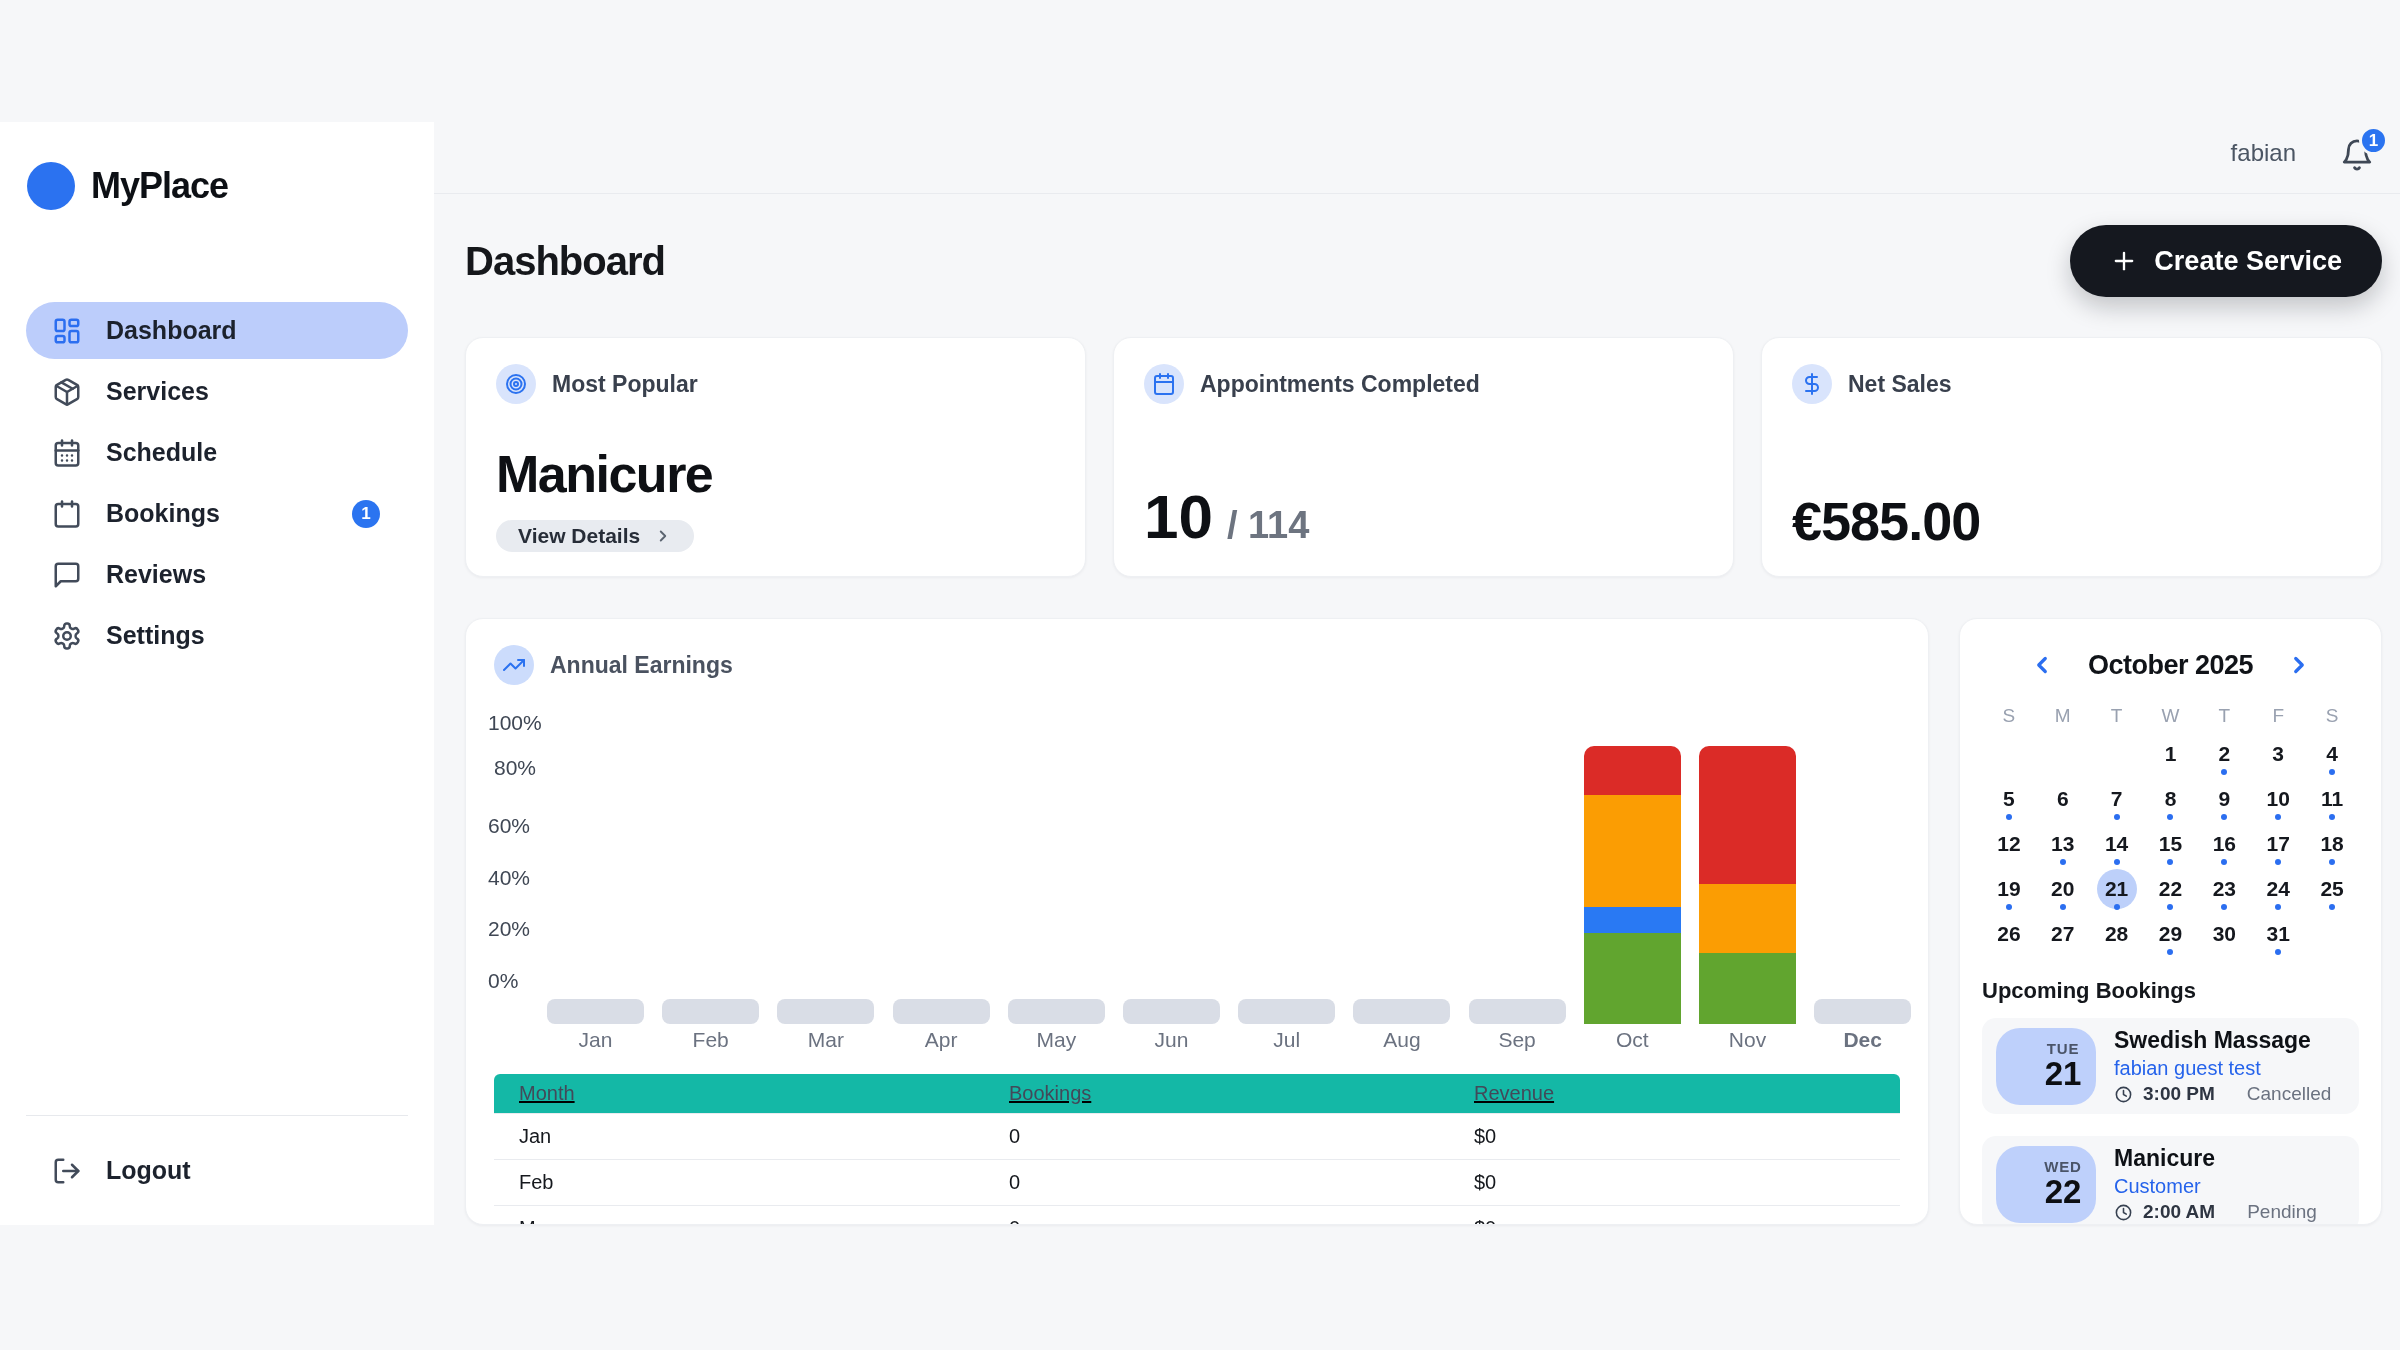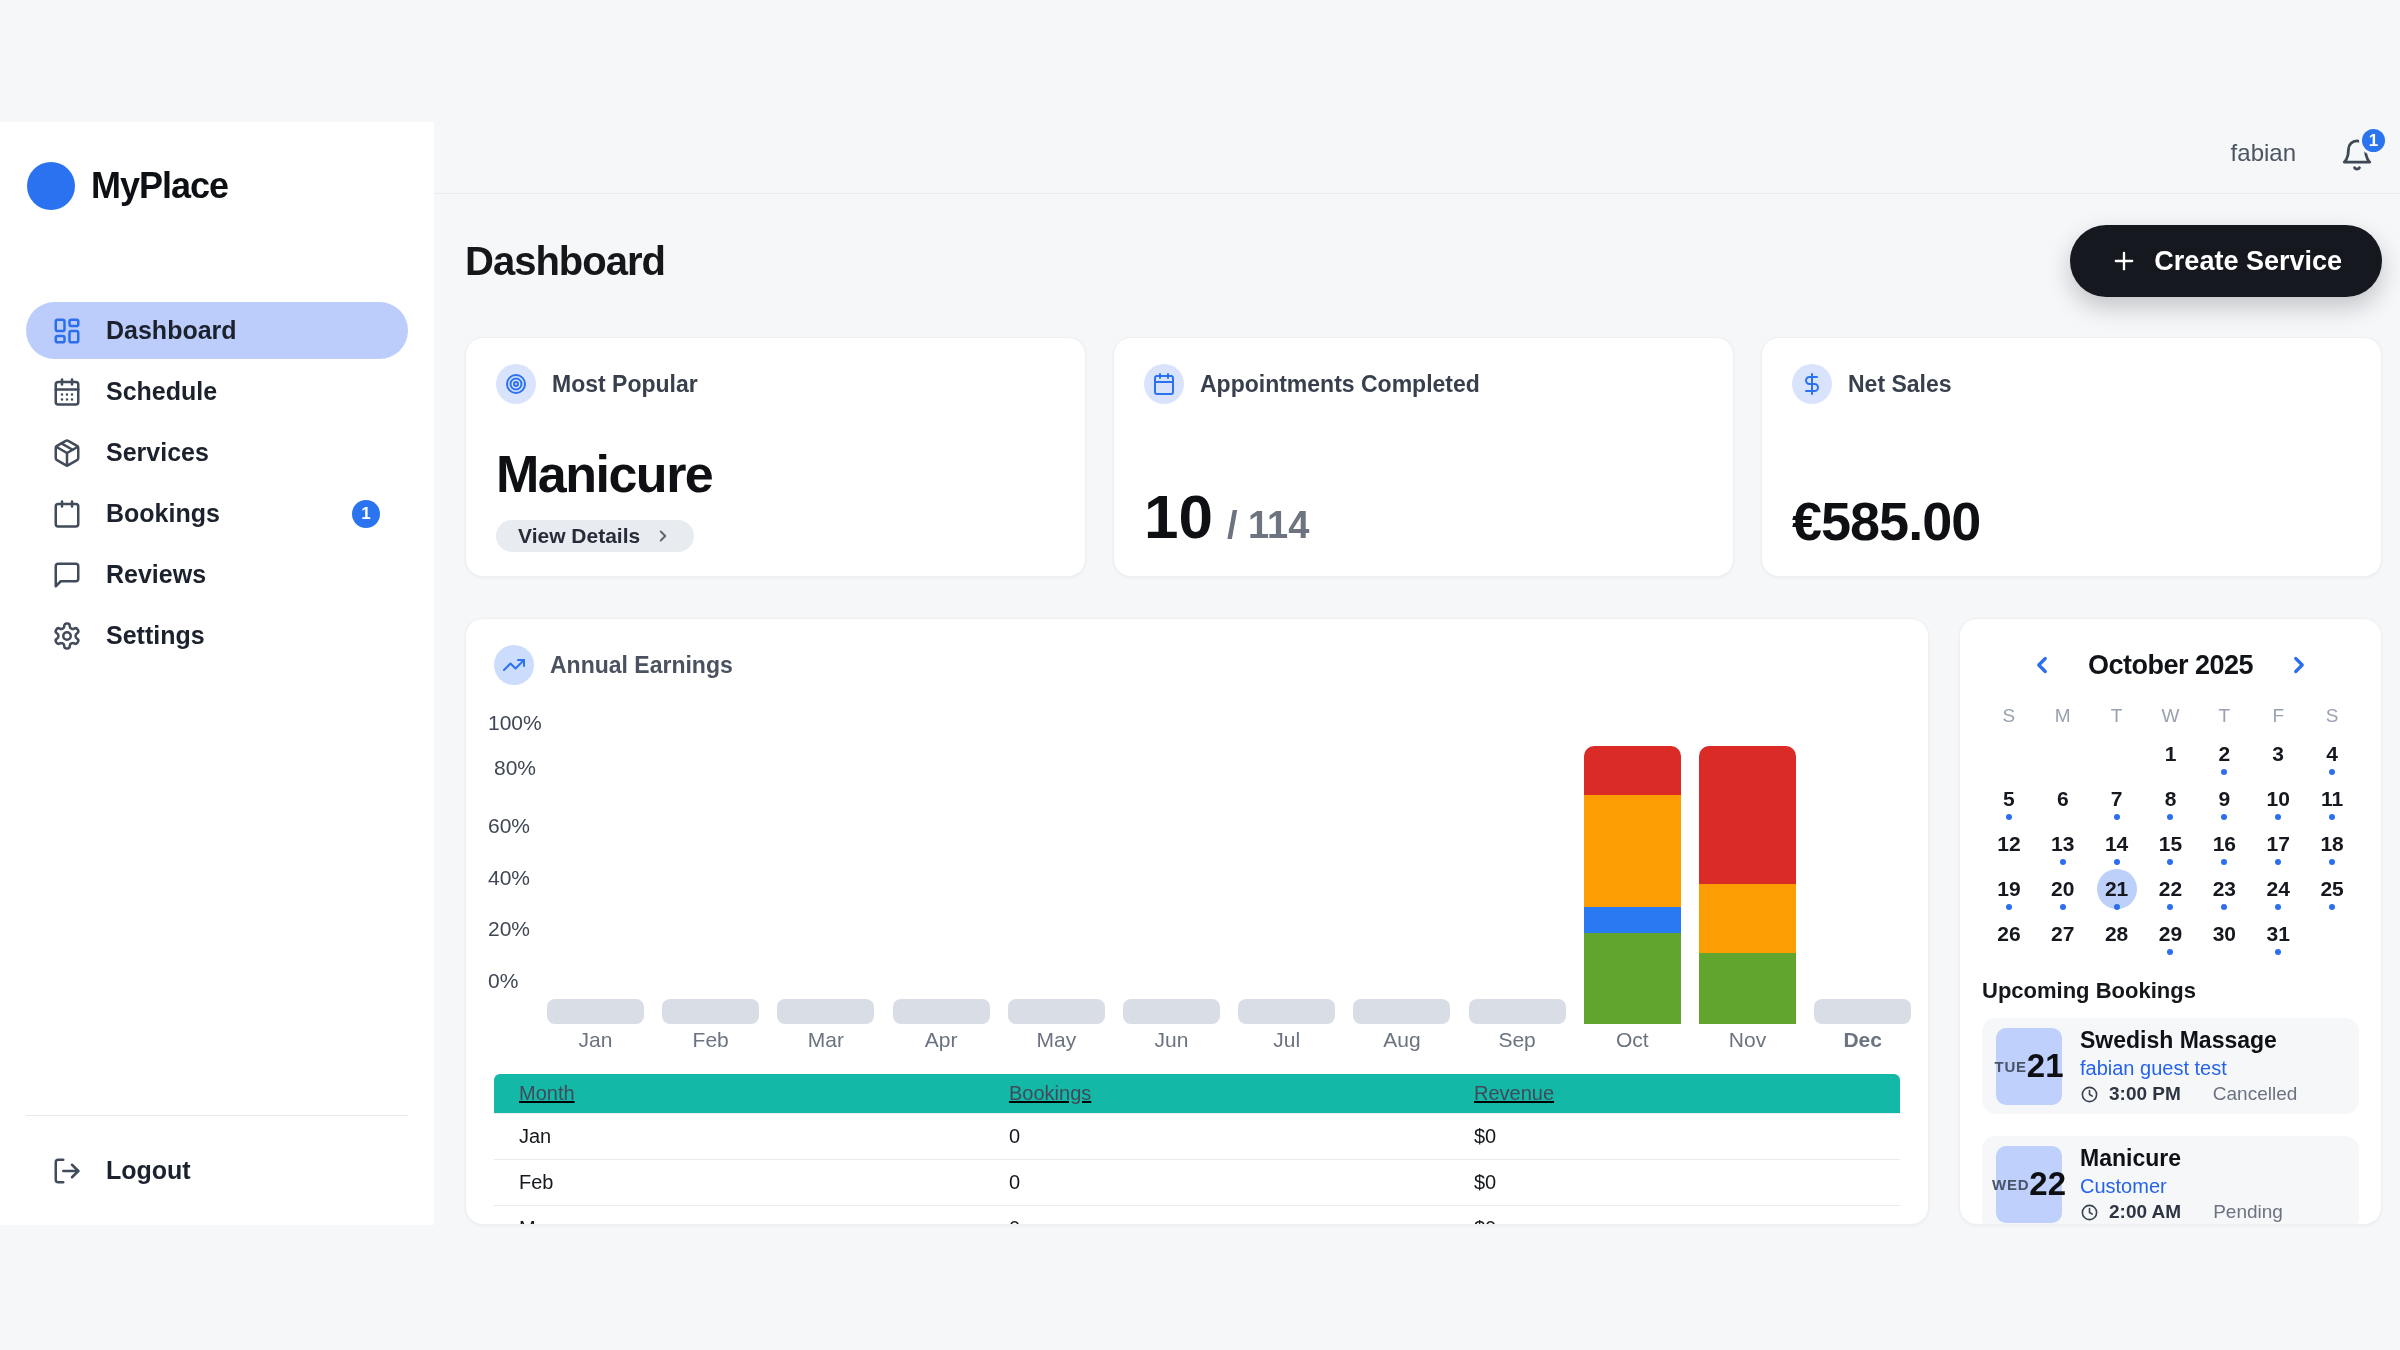--- a/index.html
+++ b/index.html
@@ -84,21 +84,21 @@
   .dow{font-size:19px;color:#99a1b0;text-align:center;height:30px;line-height:30px;}
   .cell{position:relative;height:45px;display:flex;align-items:center;justify-content:center;}
   .cellwrap{width:40px;height:40px;border-radius:50%;display:flex;align-items:center;justify-content:center;}
   .cell.sel .cellwrap{background:#bdd0fa;}
   .dnum{font-size:21px;font-weight:700;color:#15181e;}
   .dot{position:absolute;bottom:1px;left:50%;transform:translateX(-50%);width:6px;height:6px;border-radius:50%;background:#2b6ef0;}
 
   .up-title{margin-top:22px;font-size:22px;font-weight:700;color:#14171c;}
   .bookings{margin-top:14px;display:flex;flex-direction:column;gap:22px;}
   .bk-card{display:flex;align-items:center;gap:18px;height:96px;background:#f6f7f9;border-radius:14px;padding:0 14px;box-sizing:border-box;cursor:pointer;}
-  .bk-tile{width:66px;height:77px;border-radius:10px;background:#bed0fb;display:flex;flex-direction:row;align-items:center;justify-content:center;flex:0 0 auto;}
+  .bk-tile{width:66px;height:77px;border-radius:24px;background:#bed0fb;display:flex;flex-direction:column;align-items:center;justify-content:center;flex:0 0 auto;padding-left:34px;}
   .bk-day{font-size:15px;font-weight:700;color:#4a5468;letter-spacing:0.8px;}
   .bk-date{font-size:33px;font-weight:700;color:#0d0f13;line-height:1.05;}
   .bk-info{display:flex;flex-direction:column;gap:3px;min-width:0;}
   .bk-service{font-size:23px;font-weight:700;color:#0e1116;white-space:nowrap;}
   .bk-cust{font-size:20px;color:#2563eb;cursor:pointer;}
   .bk-meta{display:flex;align-items:center;gap:10px;}
   .bk-meta svg{width:19px;height:19px;color:#374151;}
   .bk-time{font-size:19px;font-weight:700;color:#2e3542;}
   .bk-status{font-size:19px;color:#6b7280;margin-left:22px;}
 </style>
@@ -120,39 +120,39 @@
               <rect x="14" y="3" width="7" height="5" rx="1.5"></rect>
               <rect x="14" y="12" width="7" height="9" rx="1.5"></rect>
               <rect x="3" y="16" width="7" height="5" rx="1.5"></rect>
             </svg>
           </span>
           <span>Dashboard</span>
         </div>
         <div class="nav-item">
           <span class="nicon">
             <svg viewBox="0 0 24 24" fill="none" stroke="currentColor" stroke-width="2" stroke-linecap="round" stroke-linejoin="round">
+              <path d="m7.5 4.27 9 5.15"></path>
+              <path d="M21 8a2 2 0 0 0-1-1.73l-7-4a2 2 0 0 0-2 0l-7 4A2 2 0 0 0 3 8v8a2 2 0 0 0 1 1.73l7 4a2 2 0 0 0 2 0l7-4A2 2 0 0 0 21 16Z"></path>
+              <path d="m3.3 7 8.7 5 8.7-5"></path>
+              <path d="M12 22V12"></path>
+            </svg>
+          </span>
+          <span>Services</span>
+        </div>
+        <div class="nav-item">
+          <span class="nicon">
+            <svg viewBox="0 0 24 24" fill="none" stroke="currentColor" stroke-width="2" stroke-linecap="round" stroke-linejoin="round">
               <rect x="3" y="4" width="18" height="18" rx="2"></rect>
               <line x1="16" y1="2" x2="16" y2="6"></line>
               <line x1="8" y1="2" x2="8" y2="6"></line>
               <line x1="3" y1="10" x2="21" y2="10"></line>
               <path d="M8 14h.01M12 14h.01M16 14h.01M8 18h.01M12 18h.01M16 18h.01"></path>
             </svg>
           </span>
           <span>Schedule</span>
-        </div>
-        <div class="nav-item">
-          <span class="nicon">
-            <svg viewBox="0 0 24 24" fill="none" stroke="currentColor" stroke-width="2" stroke-linecap="round" stroke-linejoin="round">
-              <path d="m7.5 4.27 9 5.15"></path>
-              <path d="M21 8a2 2 0 0 0-1-1.73l-7-4a2 2 0 0 0-2 0l-7 4A2 2 0 0 0 3 8v8a2 2 0 0 0 1 1.73l7 4a2 2 0 0 0 2 0l7-4A2 2 0 0 0 21 16Z"></path>
-              <path d="m3.3 7 8.7 5 8.7-5"></path>
-              <path d="M12 22V12"></path>
-            </svg>
-          </span>
-          <span>Services</span>
         </div>
         <div class="nav-item">
           <span class="nicon">
             <svg viewBox="0 0 24 24" fill="none" stroke="currentColor" stroke-width="2" stroke-linecap="round" stroke-linejoin="round">
               <rect x="3" y="4" width="18" height="18" rx="2"></rect>
               <line x1="16" y1="2" x2="16" y2="6"></line>
               <line x1="8" y1="2" x2="8" y2="6"></line>
             </svg>
           </span>
           <span>Bookings</span>

